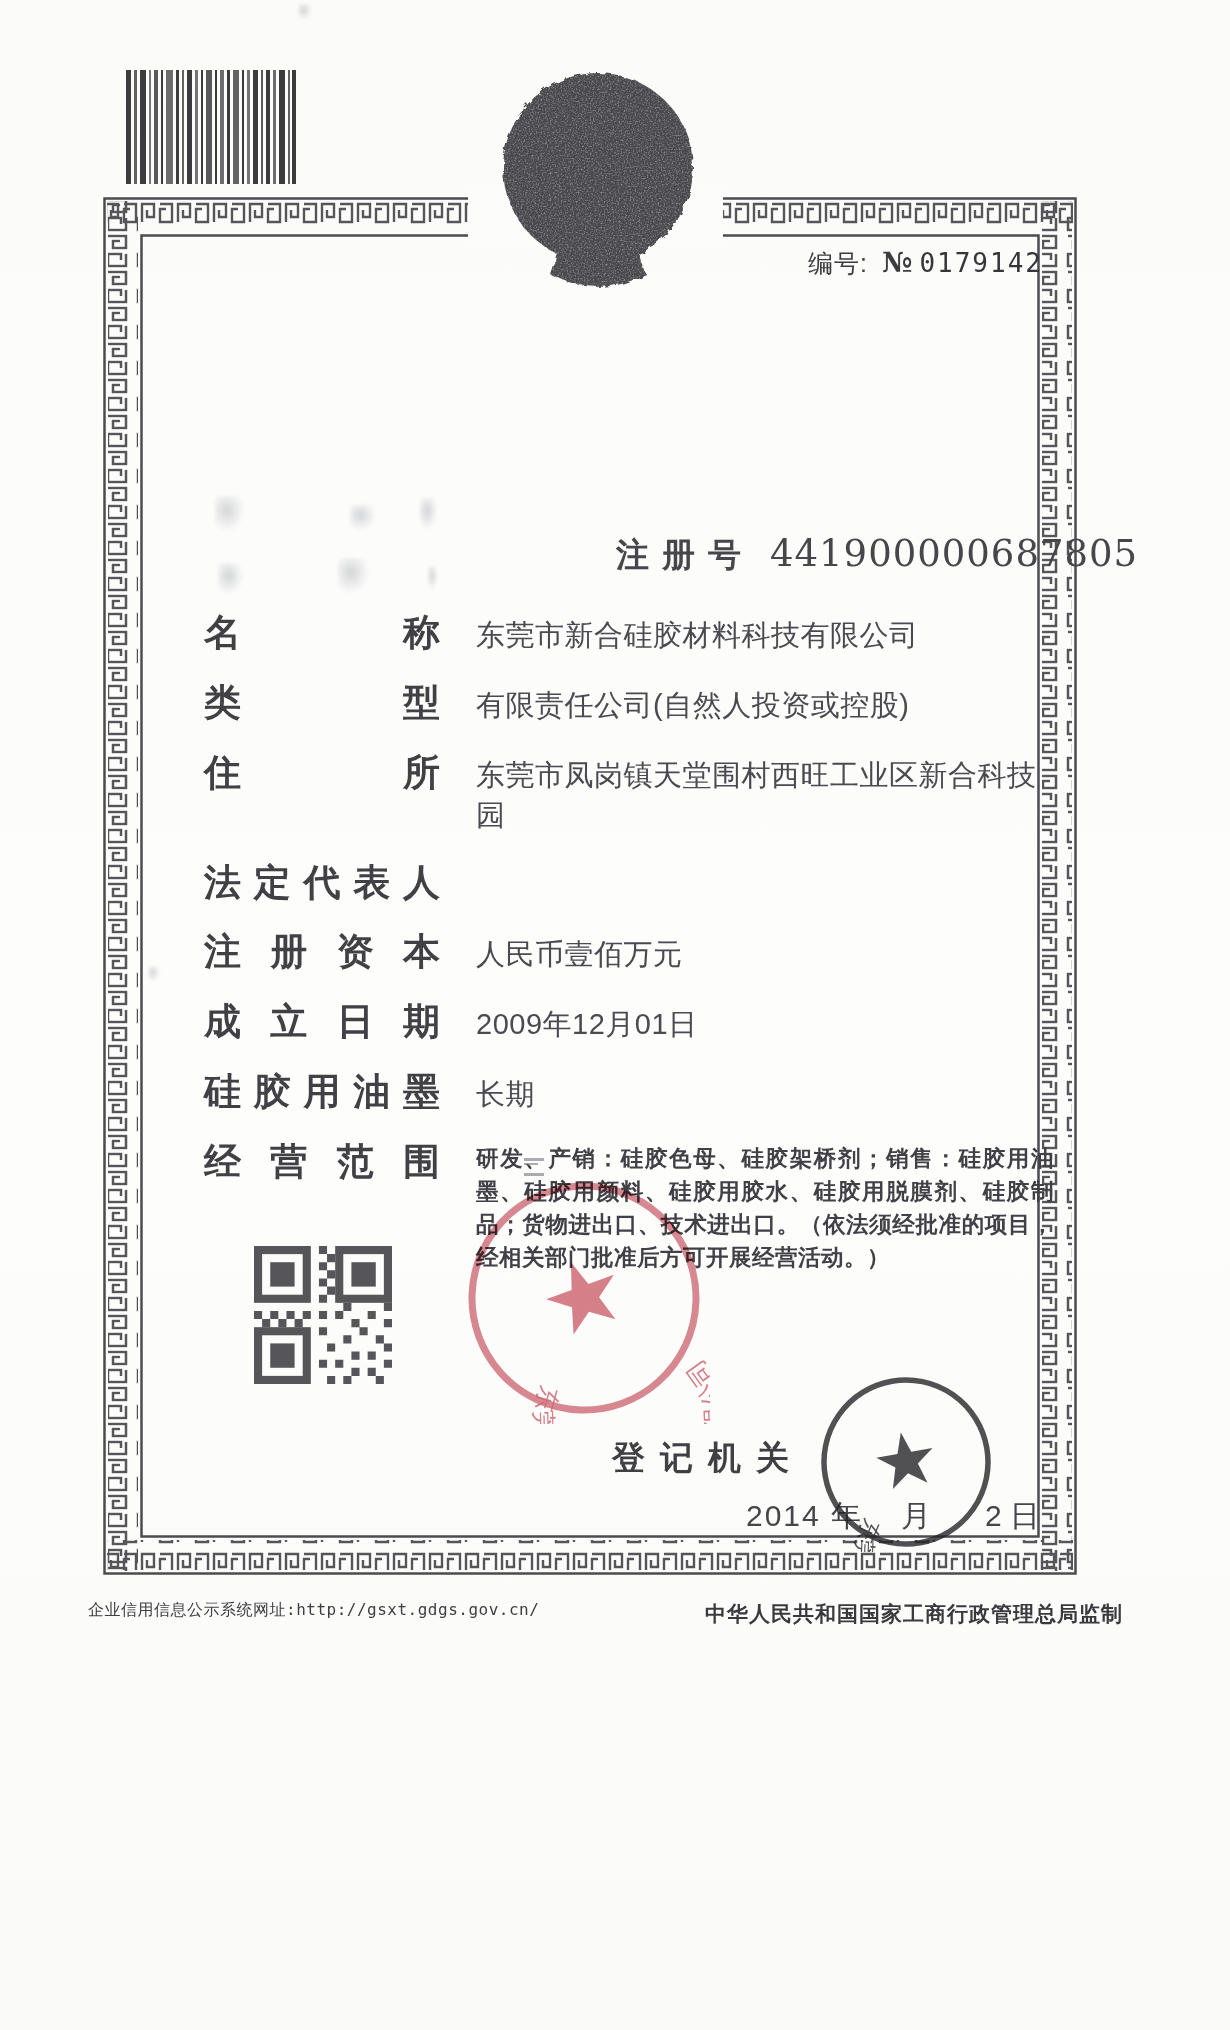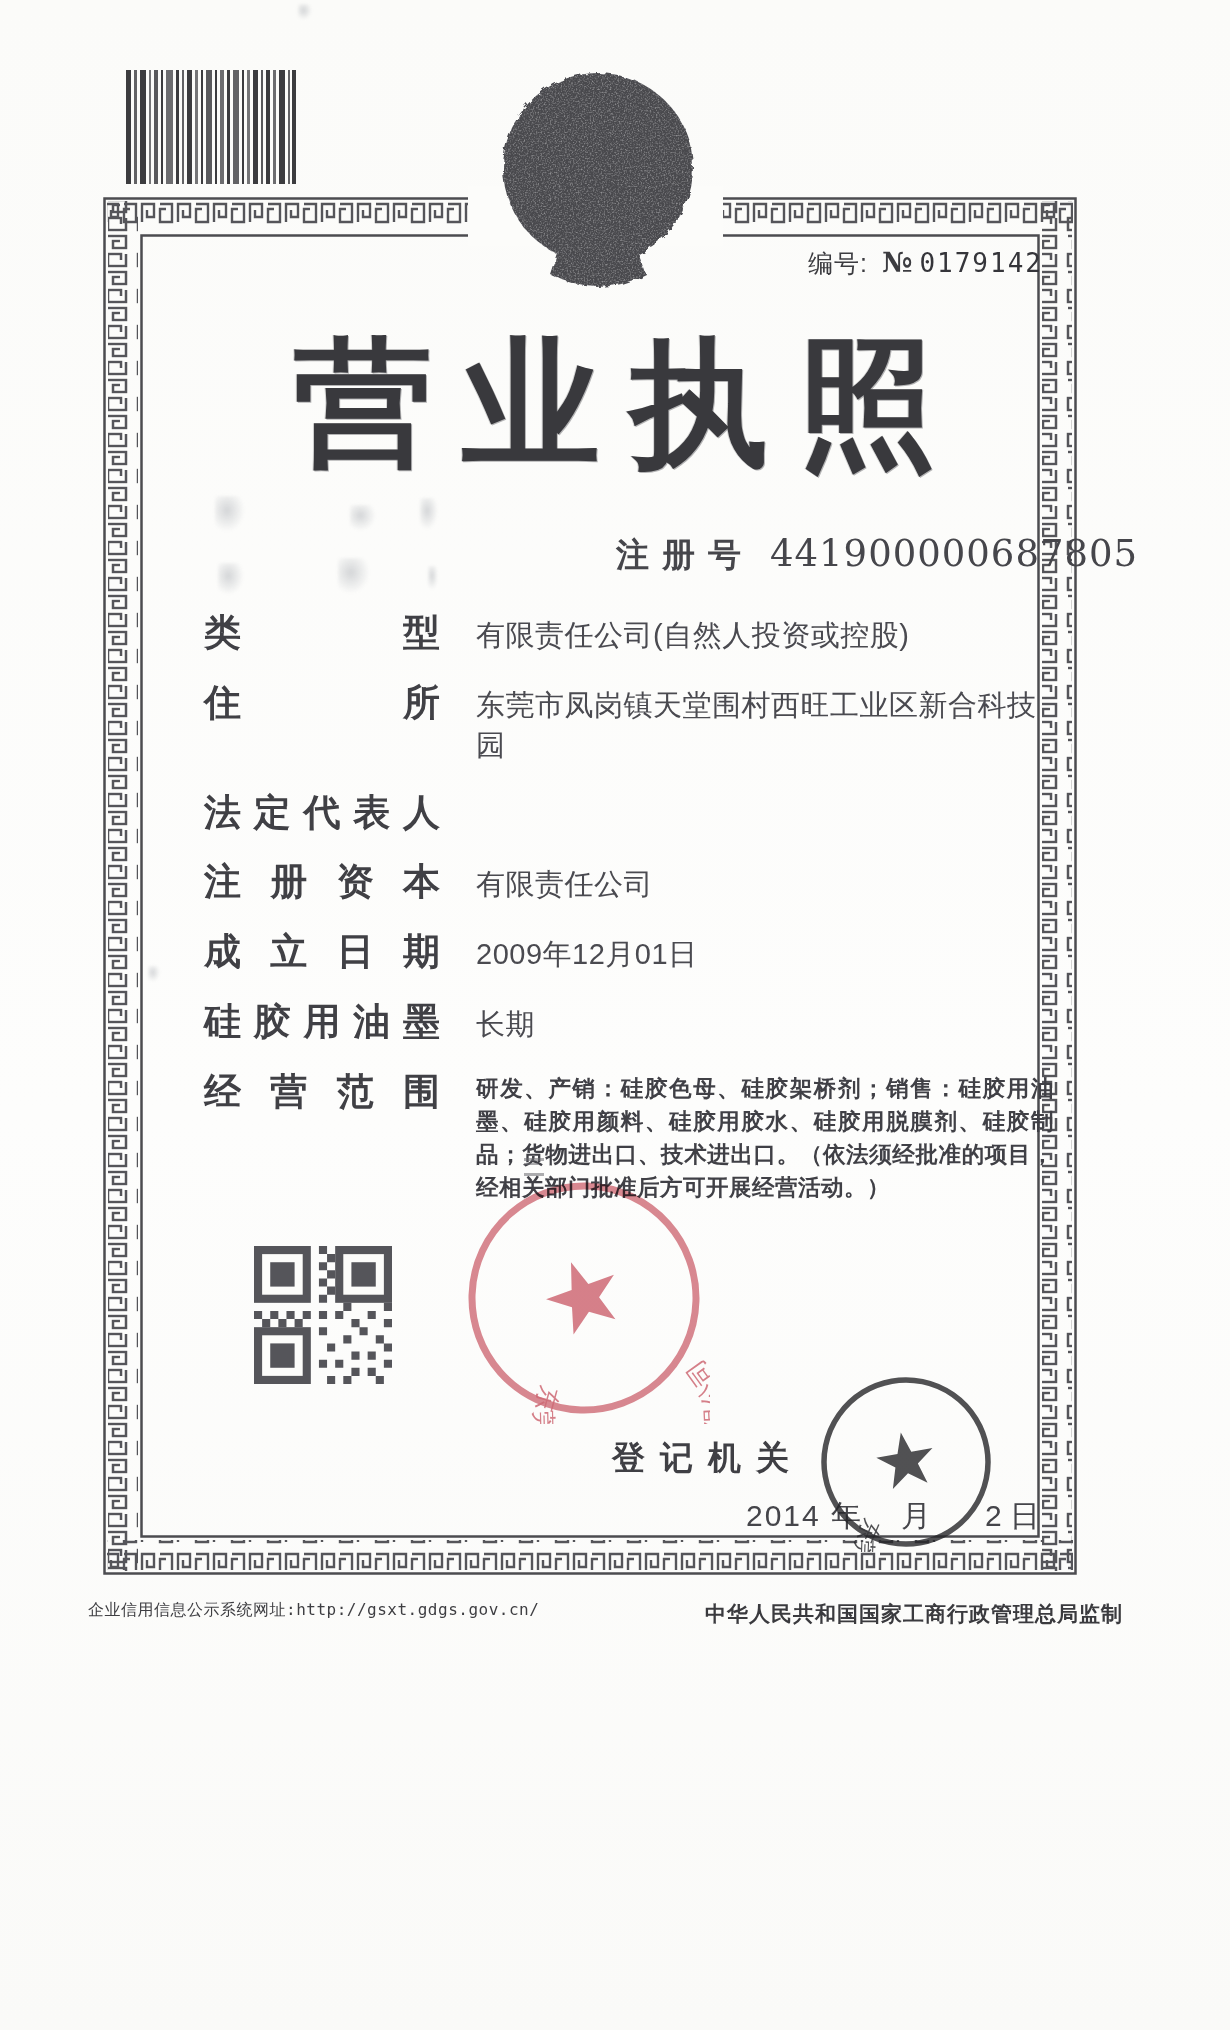--- a/index.html
+++ b/index.html
@@ -135,50 +135,53 @@
     <g filter="url(#speckle)" opacity=".8">
       <circle cx="100" cy="102" r="95" fill="#48484e"></circle>
       <path d="M60 184 Q100 208 140 184 L148 208 Q100 234 52 208 Z" fill="#48484e"></path>
     </g>
   </svg>
 
   <div class="abs serial">
     <span>编号:</span><span class="no-sym">№</span><span class="no-num">0179142</span>
   </div>
 
-  <div class="abs title">营业执照</div>
 
   <div class="abs regno">
     <span class="lbl">注册号</span><span class="num">441900000687805</span>
   </div>
 
   <div class="abs smudge" style="left:215px;top:496px;width:30px;height:36px;"></div>
   <div class="abs smudge" style="left:350px;top:505px;width:26px;height:26px;"></div>
   <div class="abs smudge" style="left:420px;top:498px;width:18px;height:32px;"></div>
   <div class="abs smudge" style="left:218px;top:563px;width:26px;height:32px;"></div>
   <div class="abs smudge" style="left:338px;top:558px;width:32px;height:36px;"></div>
   <div class="abs smudge" style="left:428px;top:566px;width:10px;height:24px;"></div>
   <div class="abs smudge" style="left:148px;top:966px;width:12px;height:16px;"></div>
   <div class="abs smudge" style="left:298px;top:4px;width:14px;height:16px;"></div>
 
   <div class="abs fields">
     <div class="frow">
+      <div class="flabel">名称</div>
+      <div class="fvalue">东莞市新合硅胶材料科技有限公司</div>
+    </div>
+    <div class="frow">
       <div class="flabel">类型</div>
       <div class="fvalue">有限责任公司(自然人投资或控股)</div>
     </div>
     <div class="frow">
       <div class="flabel">住所</div>
       <div class="fvalue">东莞市凤岗镇天堂围村西旺工业区新合科技园</div>
     </div>
     <div class="frow">
       <div class="flabel">法定代表人</div>
     </div>
     <div class="frow">
       <div class="flabel">注册资本</div>
-      <div class="fvalue">有限责任公司</div>
+      <div class="fvalue">人民币壹佰万元</div>
     </div>
     <div class="frow">
       <div class="flabel">成立日期</div>
       <div class="fvalue">2009年12月01日</div>
     </div>
     <div class="frow">
       <div class="flabel">硅胶用油墨</div>
       <div class="fvalue">长期</div>
     </div>
     <div class="frow">

